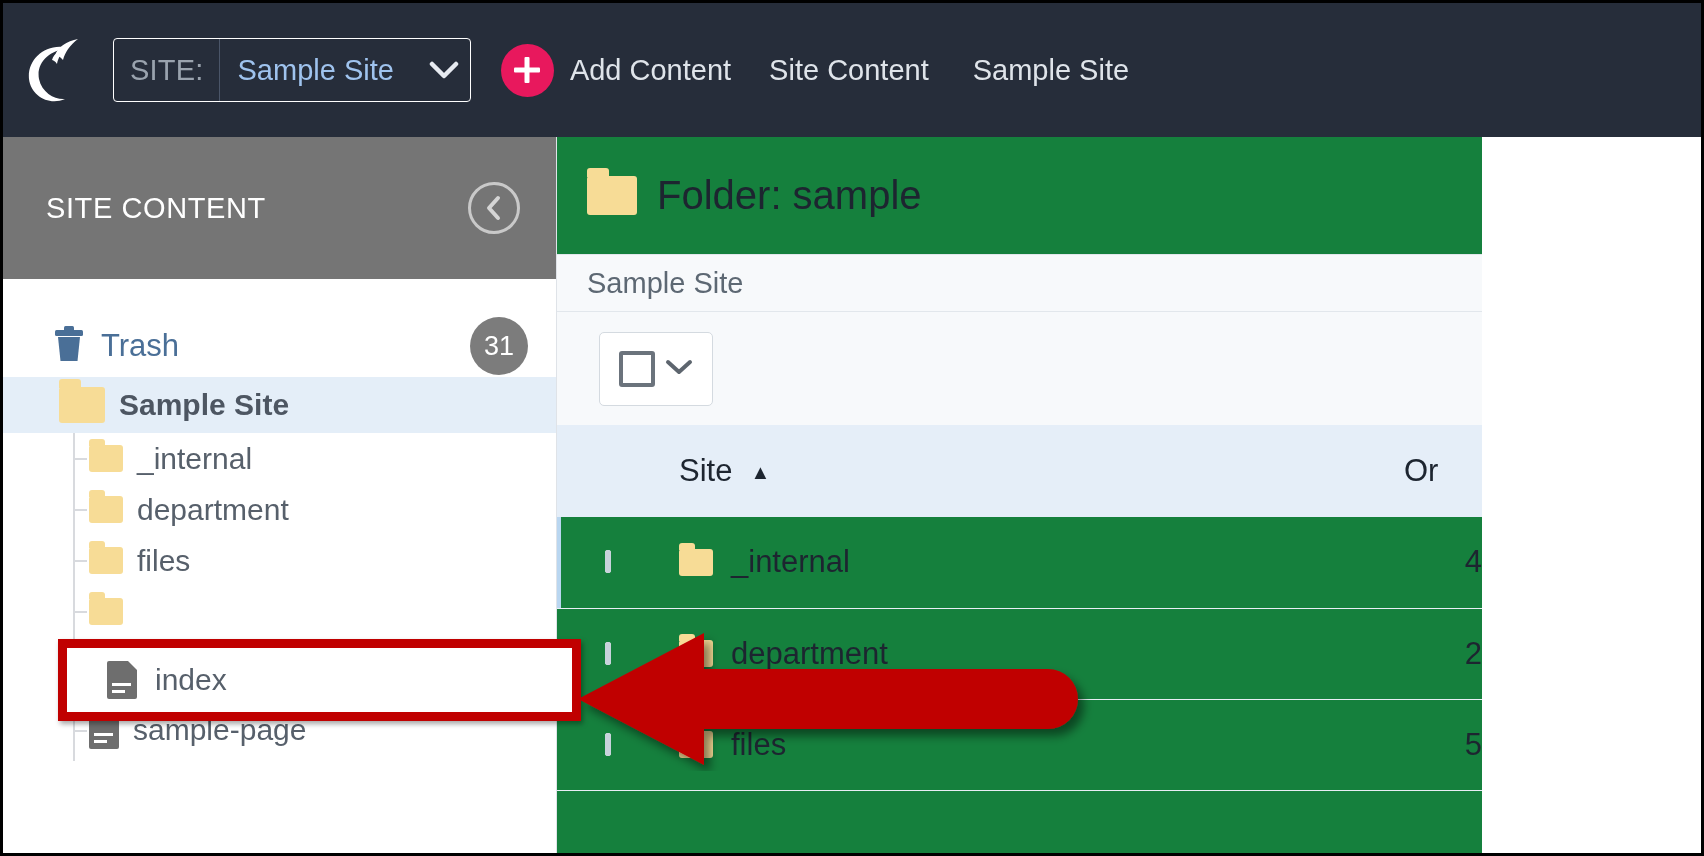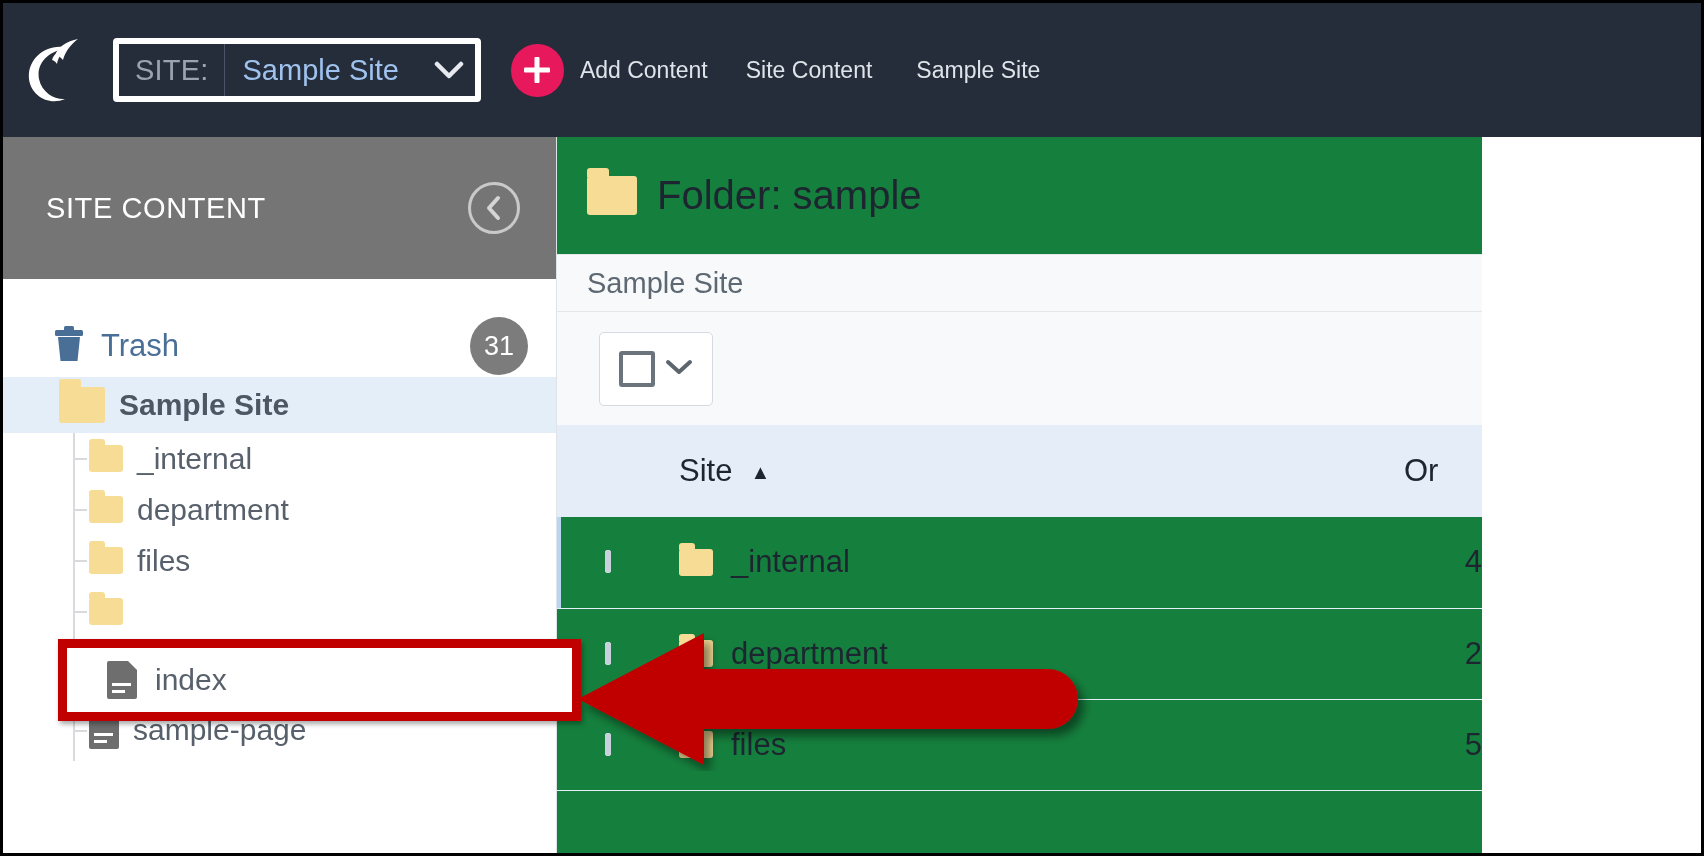--- a/index.html
+++ b/index.html
@@ -24,21 +24,21 @@
     background: #262d3a;
     display: flex; align-items: center;
   }
   .logo-wrap {
     width: 106px; height: 100%;
     display: flex; align-items: center; justify-content: center;
   }
   .site-select {
     display: flex; align-items: center;
     height: 64px;
-    border: 6px solid #ffffff;
+    border: 1px solid #ffffff;
     border-radius: 4px;
     background: transparent;
     margin-left: 4px;
   }
   .site-label {
     color: #9aa3ae; font-size: 29px;
     padding: 0 15px 0 16px;
     border-right: 1px solid #4a5568;
     height: 100%; display: flex; align-items: center;
     letter-spacing: .2px;
@@ -58,21 +58,21 @@
     display: flex; align-items: center;
     margin-left: 30px; gap: 16px;
   }
   .plus-circle {
     width: 53px; height: 53px; border-radius: 50%;
     background: #e8185d;
     display: flex; align-items: center; justify-content: center;
     flex: 0 0 auto;
   }
   .nav-link {
-    color: #dfe4ea; font-size: 23px;
+    color: #dfe4ea; font-size: 29px;
     white-space: nowrap;
     font-weight: 400;
   }
   .nav-links { display: flex; align-items: center; gap: 44px; margin-left: 38px; }
 
   
   .sidebar {
     position: absolute; left: 0; top: 134px;
     width: 553px; height: 719px;
     background: #ffffff;

